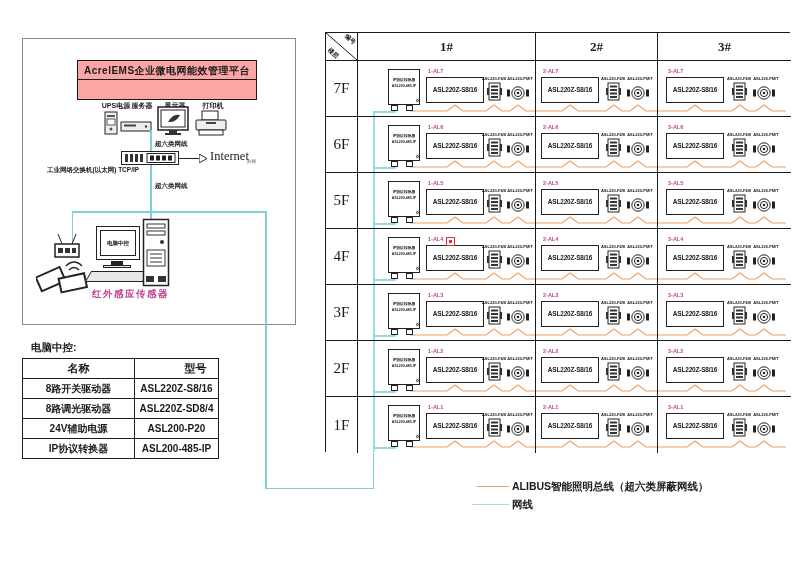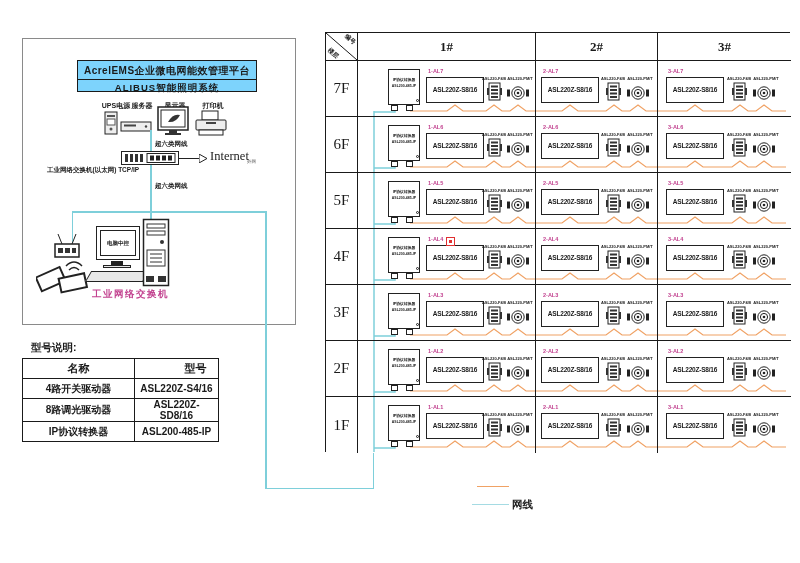--- a/index.html
+++ b/index.html
@@ -4,21 +4,21 @@
 <style>
   * { margin:0; padding:0; box-sizing:border-box; }
   html,body { background:#fff; }
   #canvas {
     position:relative; width:800px; height:563px; background:#ffffff;
     font-family:"Liberation Sans", sans-serif; color:#1a1a1a; overflow:hidden;
   }
   .abs { position:absolute; }
   
   .platform-box { left:22px; top:38px; width:274px; height:287px; border:1.5px solid #8a8a8a; background:#fff; }
-  .title-box { left:77px; top:60px; width:180px; height:32px; border:1px solid #1a1a1a; text-align:center; background:#7dd3fc; }
+  .title-box { left:77px; top:60px; width:180px; height:40px; border:1px solid #1a1a1a; text-align:center; background:#fca5a5; }
   .title-box .t1 { height:19px; line-height:19px; border-bottom:1px solid #1a1a1a; font-size:10px; font-weight:bold; letter-spacing:.5px; }
   .title-box .t2 { height:16px; line-height:16px; font-size:9.5px; font-weight:bold; letter-spacing:1px; }
   .dev-lab { top:101px; font-size:7px; font-weight:bold; text-align:center; white-space:nowrap; }
   .smlab { font-size:6.5px; font-weight:bold; white-space:nowrap; }
   .net-line { background:var(--net,#7ECFDA); }
   .blk-line { background:#222; }
   .internet { font-family:"Liberation Serif", serif; font-size:12.5px; }
   .tinygray { font-size:4.5px; color:#555; }
   .hmon { left:96px; top:226px; width:44px; height:34px; border:1.5px solid #222; background:#fff; }
   .hscr { position:absolute; left:3px; top:3px; right:3px; bottom:3px; border:1px solid #222; display:flex; align-items:center; justify-content:center; font-size:5.5px; font-weight:bold; }
@@ -67,21 +67,20 @@
 </style>
 </head>
 <body>
 
 <div id="canvas">
 
   <div class="abs platform-box"></div>
 
   <div class="abs title-box">
     <div class="t1">AcrelEMS企业微电网能效管理平台</div>
-    <div class="t2">ALIBUS智能照明系统</div>
   </div>
 
   <div class="abs dev-lab" style="left:99px;width:34px;">UPS电源</div>
   <div class="abs dev-lab" style="left:128px;width:28px;">服务器</div>
   <div class="abs dev-lab" style="left:161px;width:28px;">显示器</div>
   <div class="abs dev-lab" style="left:199px;width:28px;">打印机</div>
 
   <svg class="abs" style="left:104px;top:110px;" width="14" height="26">
     <rect x="1" y="2" width="12" height="22" fill="#eee" stroke="#222"></rect>
     <rect x="3" y="5" width="8" height="2" fill="#555"></rect>
@@ -169,38 +168,42 @@
     <rect x="5" y="6" width="18" height="4" fill="none" stroke="#333"></rect>
     <rect x="5" y="13" width="18" height="4" fill="none" stroke="#333"></rect>
     <circle cx="20" cy="24" r="2" fill="#333"></circle>
     <rect x="5" y="32" width="18" height="16" fill="none" stroke="#333"></rect>
     <line x1="8" y1="36" x2="20" y2="36" stroke="#333"></line>
     <line x1="8" y1="40" x2="20" y2="40" stroke="#333"></line>
     <line x1="8" y1="44" x2="20" y2="44" stroke="#333"></line>
     <rect x="4" y="58" width="8" height="6" fill="#333"></rect>
       <rect x="16" y="58" width="8" height="6" fill="#333"></rect>
   </svg>
-  <div class="abs host-label">工业网络交换机</div>
-
-  <div class="abs mt-title">型号说明:</div>
+  <div class="abs host-label">红外感应传感器</div>
+
+  <div class="abs mt-title">电脑中控:</div>
   <table id="model-table">
     <thead>
       <tr>
         <th class="c-name">名称</th>
         <th class="c-model">型号</th>
       </tr>
     </thead>
     <tbody id="model-rows">
         <tr>
-          <td>4路开关驱动器</td>
-          <td>ASL220Z-S4/16</td>
+          <td>8路开关驱动器</td>
+          <td>ASL220Z-S8/16</td>
         </tr>
         <tr>
           <td>8路调光驱动器</td>
-          <td>ASL220Z-SD8/16</td>
+          <td>ASL220Z-SD8/4</td>
+        </tr>
+        <tr>
+          <td>24V辅助电源</td>
+          <td>ASL200-P20</td>
         </tr>
         <tr>
           <td>IP协议转换器</td>
           <td>ASL200-485-IP</td>
         </tr>
       </tbody>
   </table>
 
   <div id="grid">
       <div class="g-corner">
@@ -805,16 +808,17 @@
           <rect x="19" y="4.5" width="3" height="7" fill="#222"></rect>
           <circle cx="11" cy="8" r="6.2" fill="#fff" stroke="#222"></circle>
           <circle cx="11" cy="8" r="3.6" fill="none" stroke="#222"></circle>
           <circle cx="11" cy="8" r="1.3" fill="#222"></circle>
         </svg>
       </div>
     </div>
   <div class="abs red-marker"></div>
 
   <div class="abs leg-bus"></div>
+  <div class="abs leg-lab" style="left:512px;top:480px;">ALIBUS智能照明总线（超六类屏蔽网线）</div>
   <div class="abs leg-net"></div>
   <div class="abs leg-lab" style="left:512px;top:498px;">网线</div>
 
 </div>
 
 </body></html>

